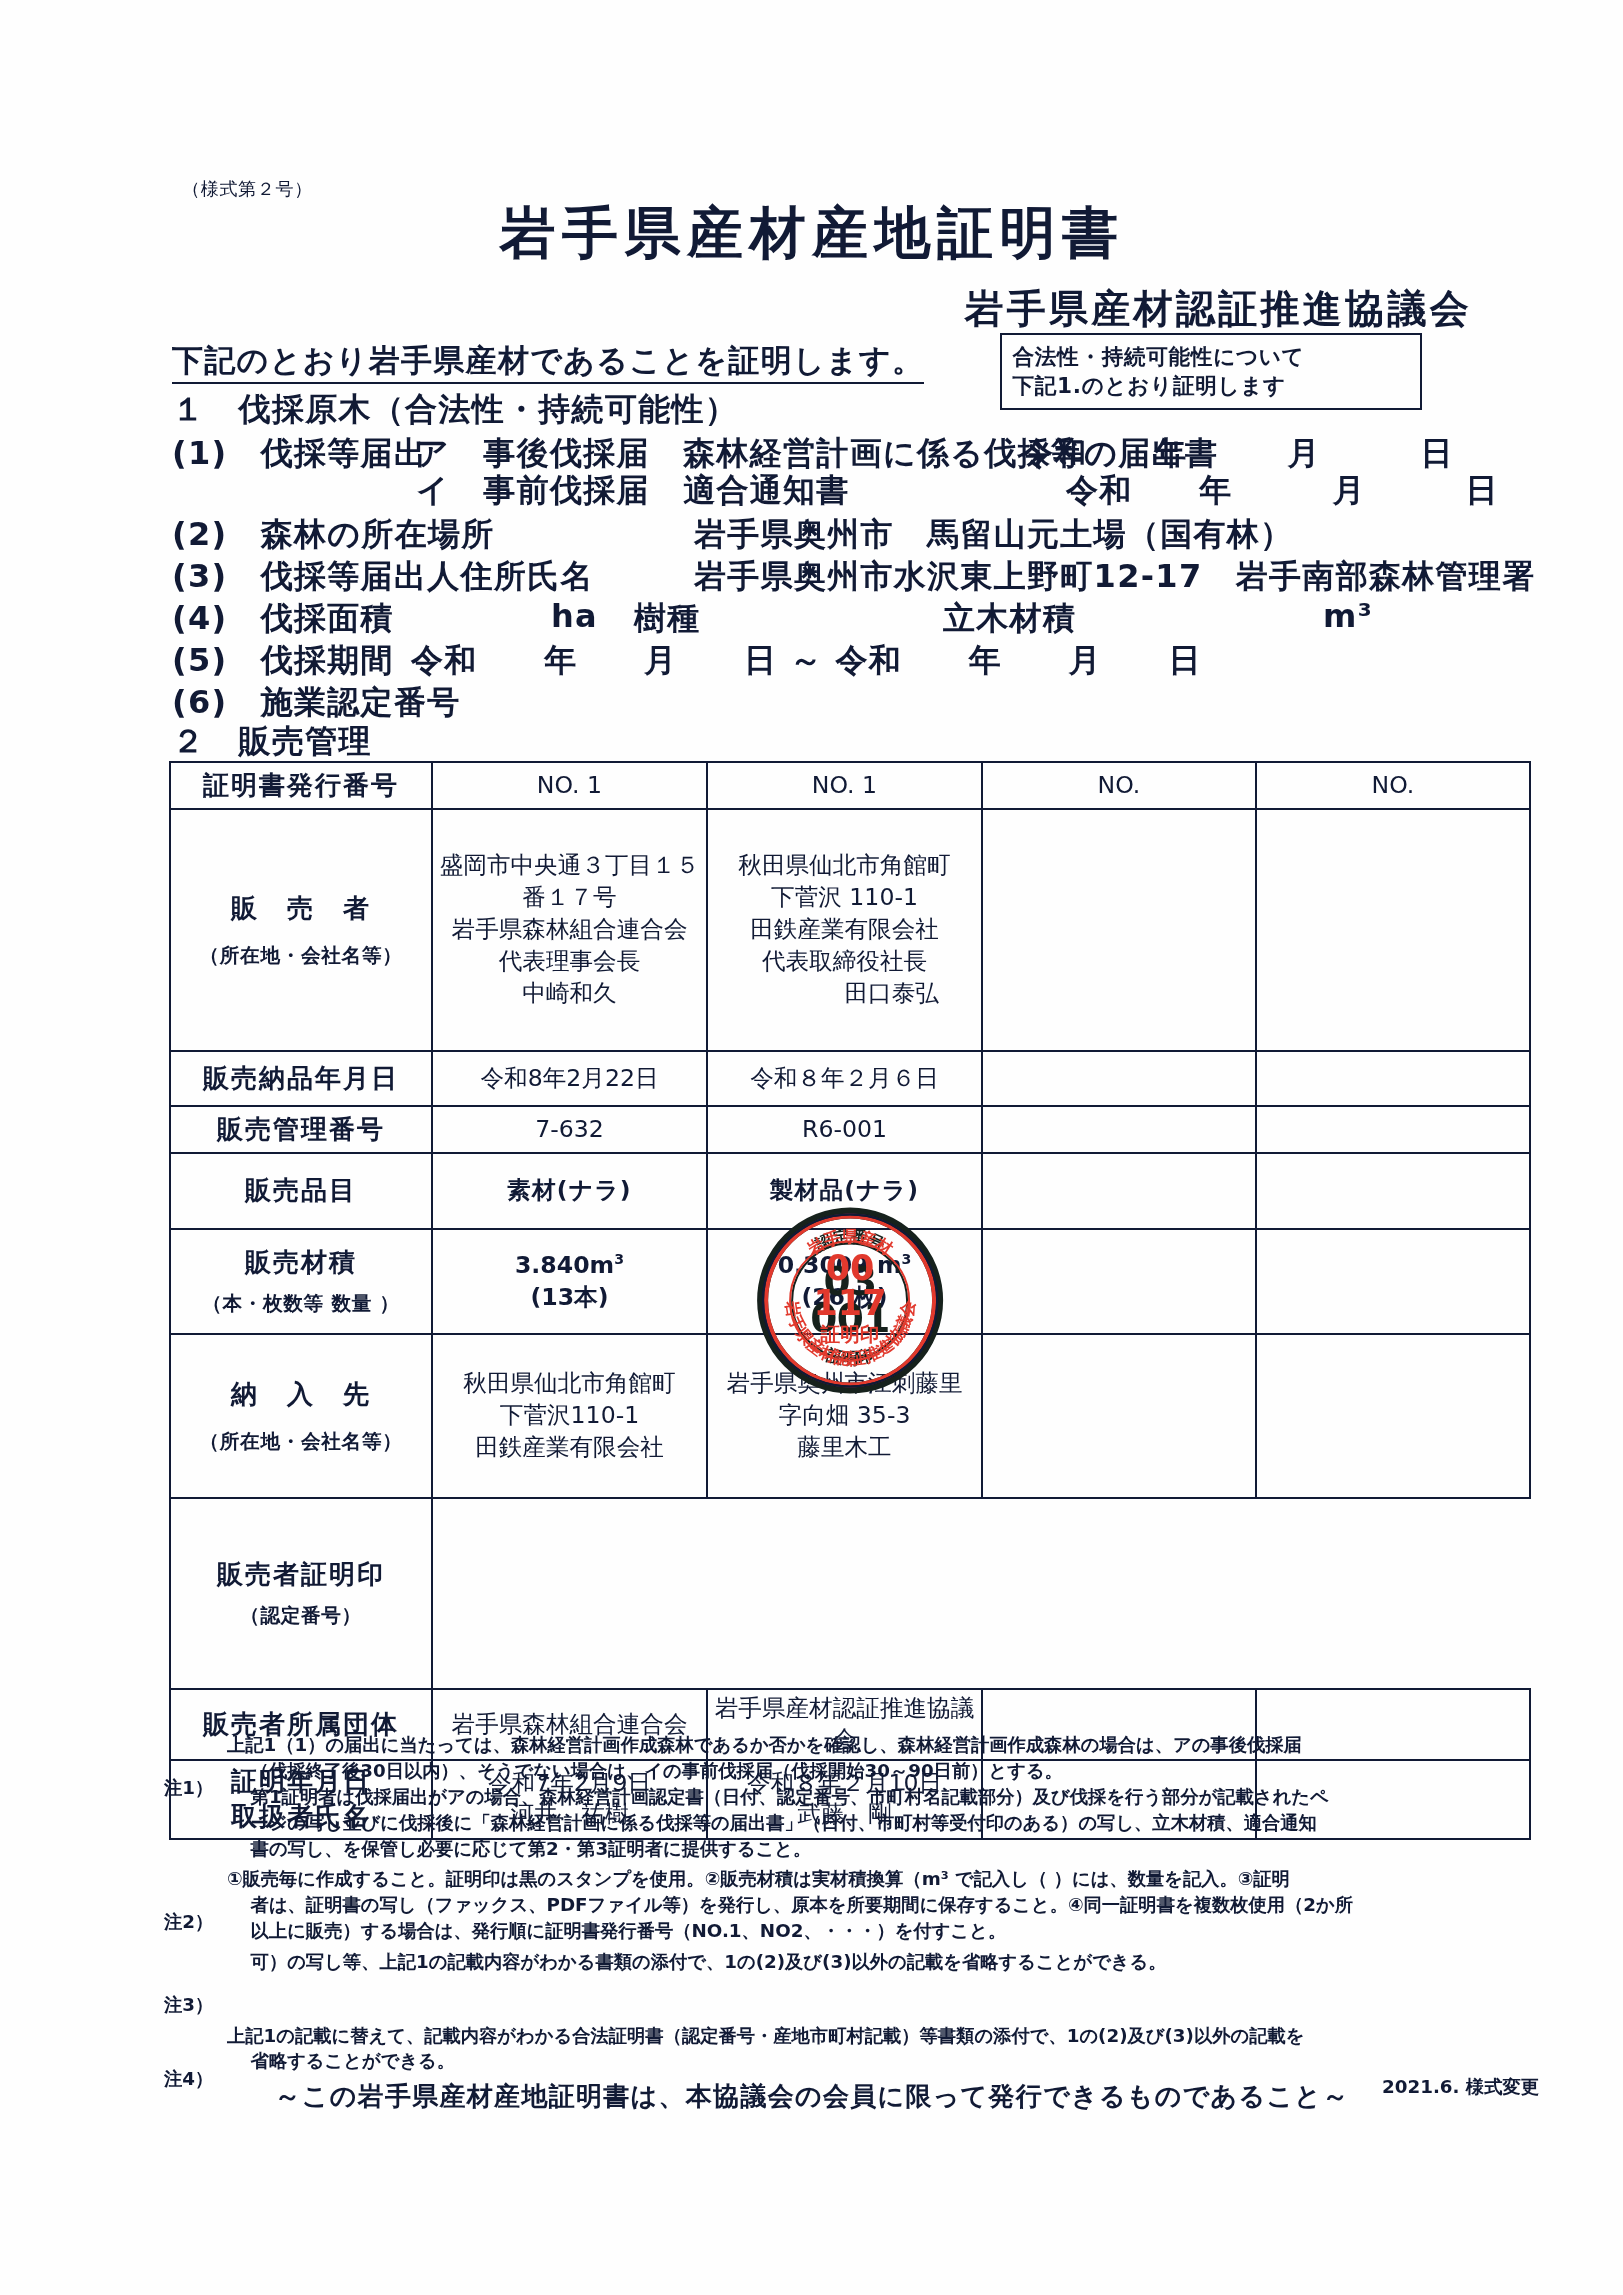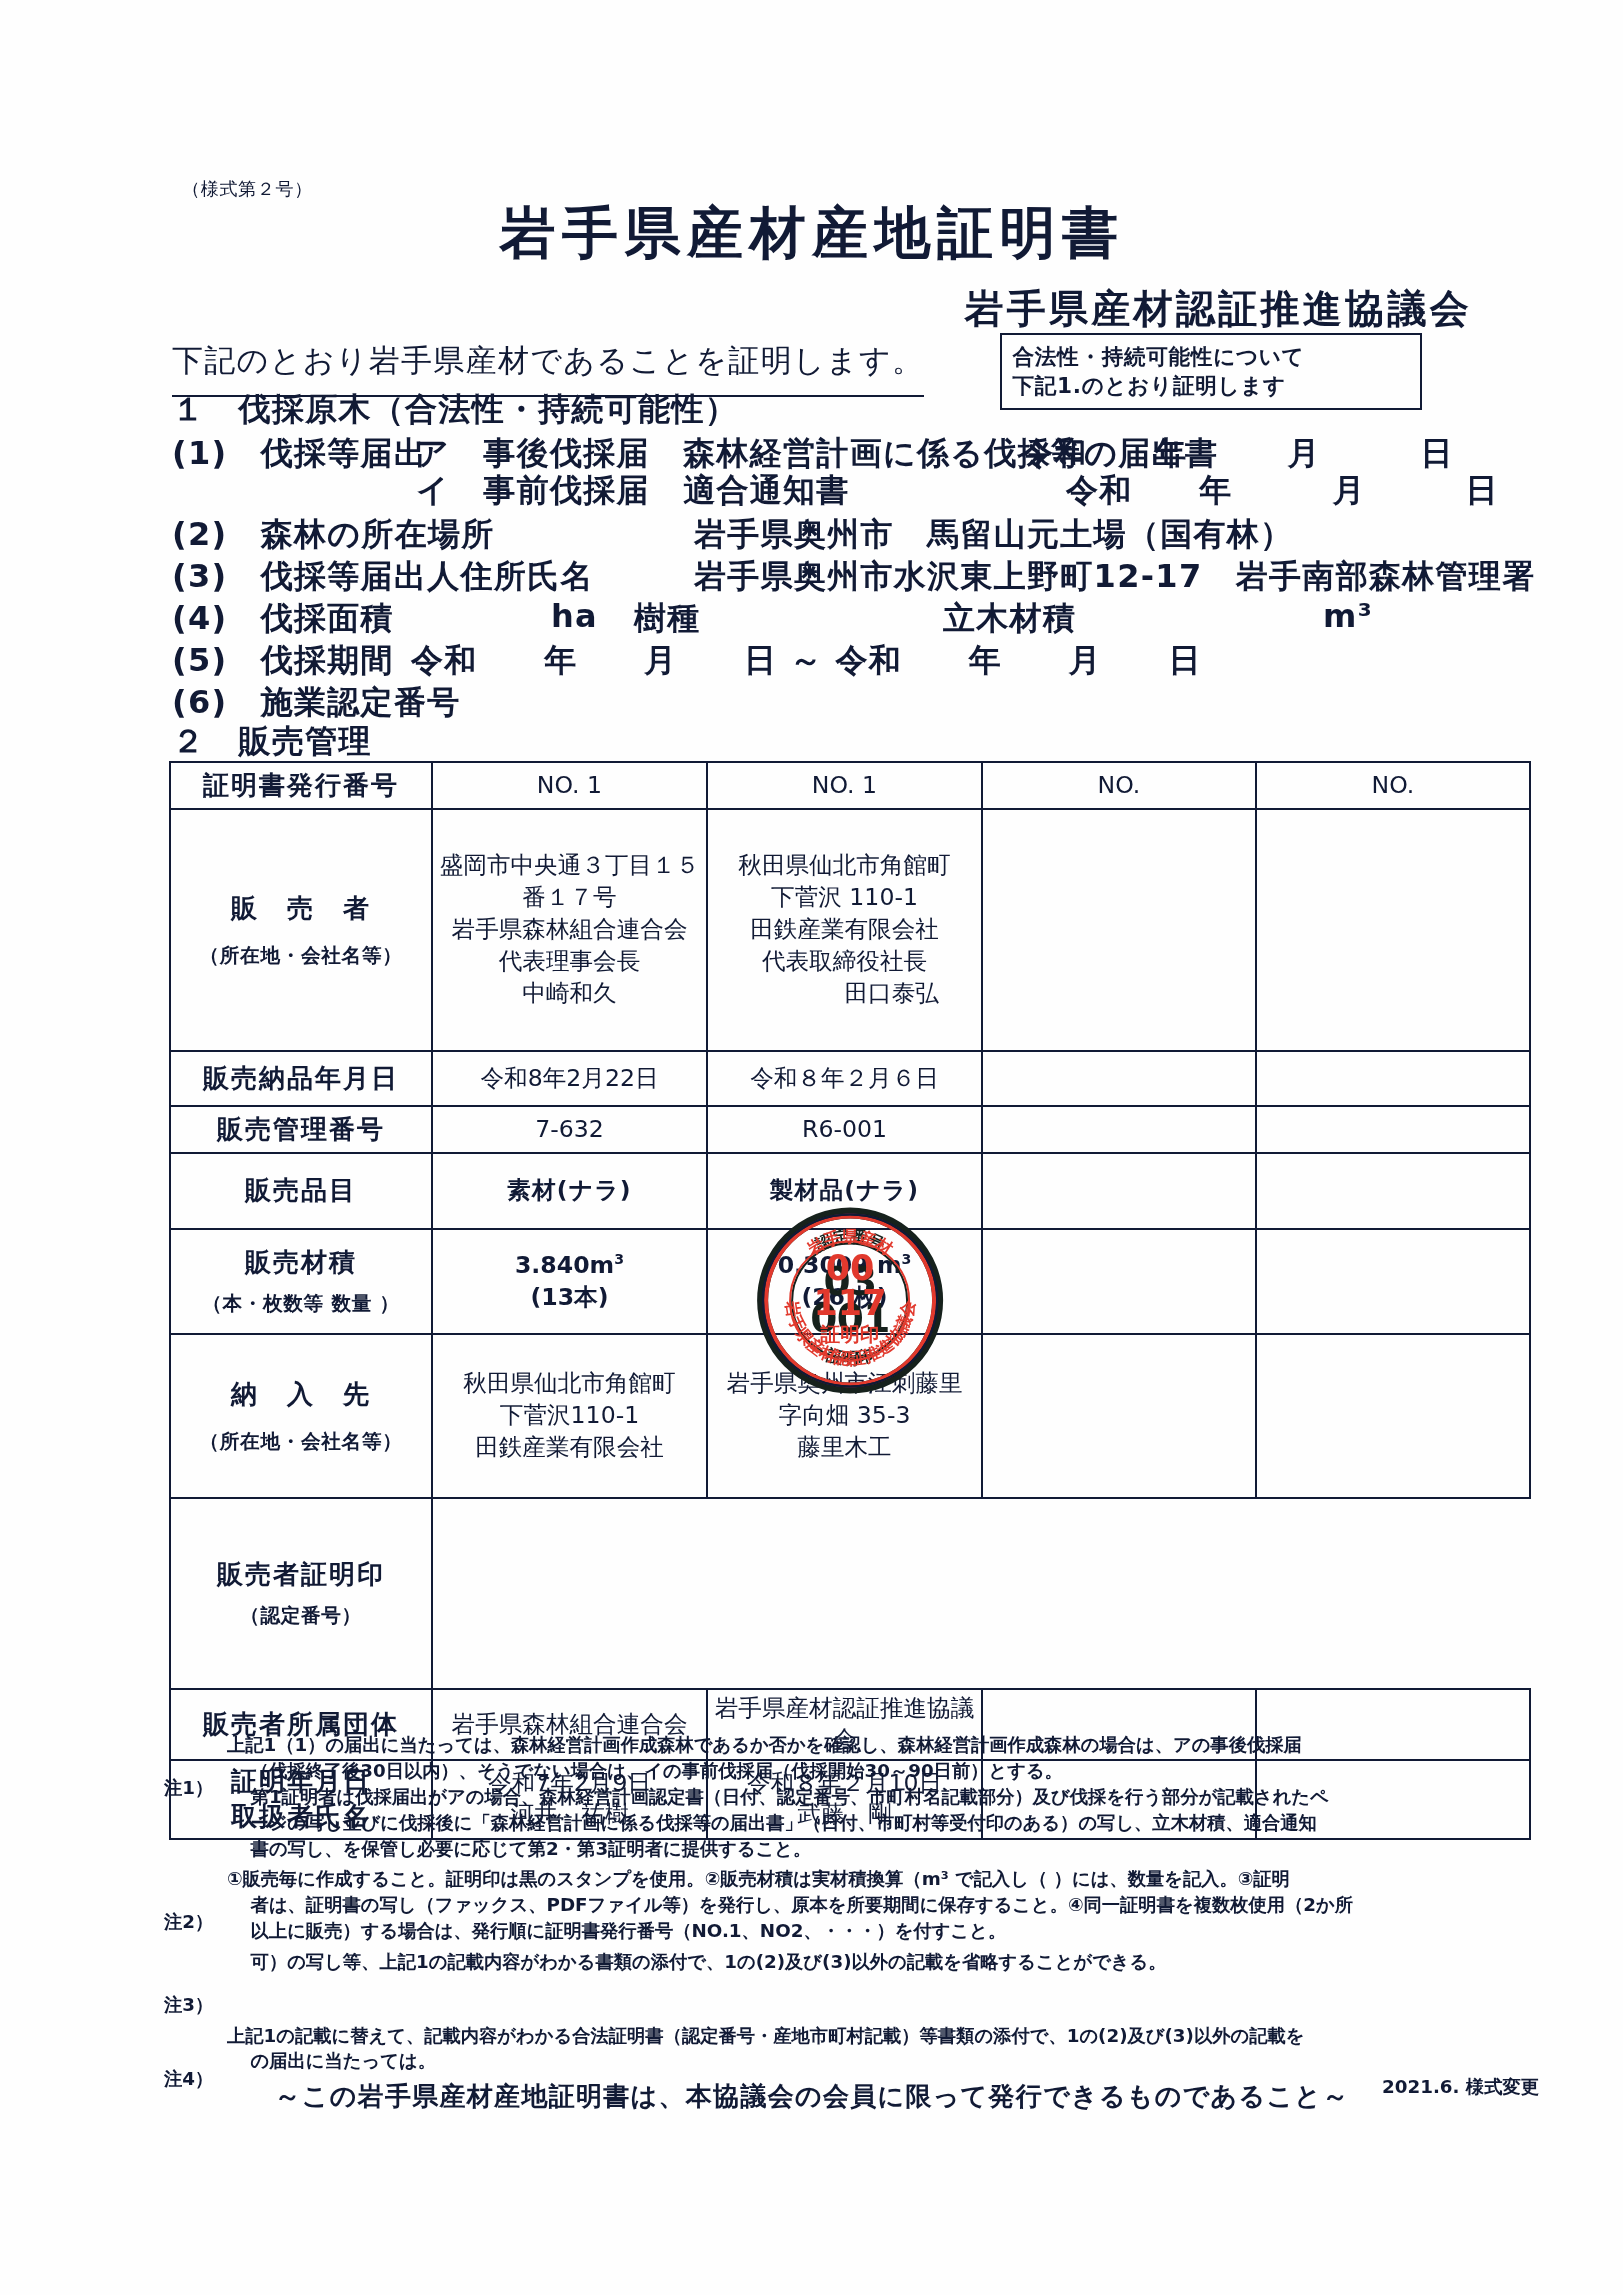--- a/index.html
+++ b/index.html
@@ -14,22 +14,22 @@
   
   .form-no{position:absolute;left:182px;top:177px;font-size:18px;letter-spacing:0.7px;}
   .doc-title{position:absolute;left:0;right:0;top:196px;text-align:center;
       font-size:56px;font-weight:bold;letter-spacing:6.5px;}
   .council{position:absolute;right:152px;top:282px;font-size:39px;font-weight:bold;letter-spacing:3.3px;}
 
   .legal-box{position:absolute;left:1000px;top:333px;width:422px;
       border:2.6px solid #111a35;padding:6.5px 9.2px 7.9px 10.5px;box-sizing:border-box;}
   .legal-box div{font-size:21.6px;font-weight:bold;line-height:1.35;letter-spacing:0.7px;}
 
-  .certify-line{position:absolute;left:172px;top:340px;font-size:31px;font-weight:normal;
-      letter-spacing:1.3px;border-bottom:2.6px solid #111a35;padding-bottom:13px;}
+  .certify-line{position:absolute;left:172px;top:340px;font-size:31px;font-weight:bold;
+      letter-spacing:1.3px;border-bottom:2.6px solid #111a35;padding-bottom:0;}
 
   
   .sec{position:absolute;font-size:32px;font-weight:bold;letter-spacing:1.3px;white-space:pre;}
 
   
   .tbl{position:absolute;left:169px;top:761px;width:1361px;border-collapse:collapse;
       table-layout:fixed;border-radius:21px;}
   .tbl td{border:2px solid #111a35;padding:2.6px 3.9px;vertical-align:middle;text-align:center;
       font-size:23.6px;line-height:1.35;color:#111a35;}
   .tbl td.lbl{font-weight:bold;font-size:26px;letter-spacing:2px;}
@@ -253,21 +253,21 @@
         <div class="note">
           <div class="tag">注3）</div>
           <div class="body">
             <p class="ind">可）の写し等、上記1の記載内容がわかる書類の添付で、1の(2)及び(3)以外の記載を省略することができる。</p>
           </div>
         </div>
         <div class="note">
           <div class="tag">注4）</div>
           <div class="body">
             <p>上記1の記載に替えて、記載内容がわかる合法証明書（認定番号・産地市町村記載）等書類の添付で、1の(2)及び(3)以外の記載を</p>
-            <p class="ind">の届出に当たっては。</p>
+            <p class="ind">省略することができる。</p>
           </div>
         </div>
       </div>
     <div class="revdate">2021.6. 様式変更</div>
   </div>
 
   <div class="closing">～この岩手県産材産地証明書は、本協議会の会員に限って発行できるものであること～</div>
 </div>
 
 

